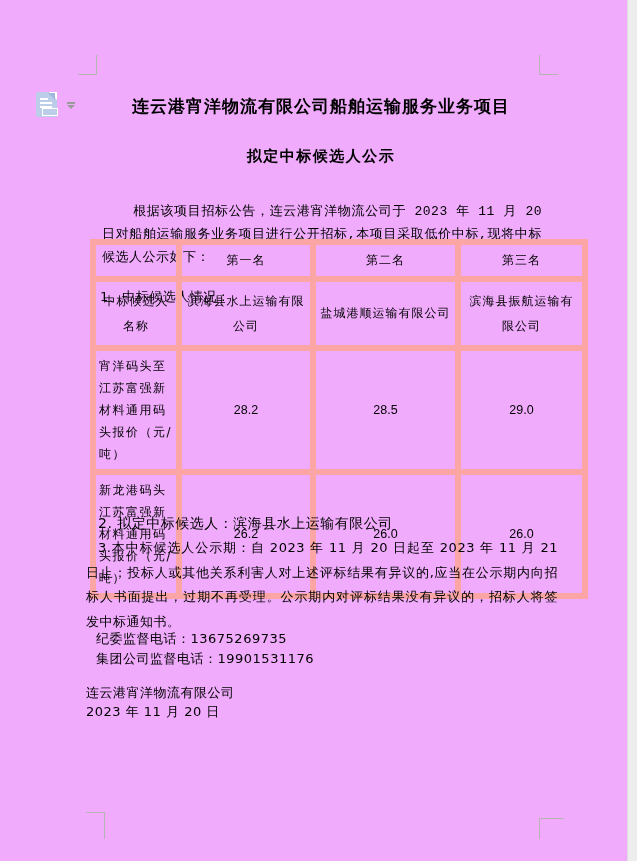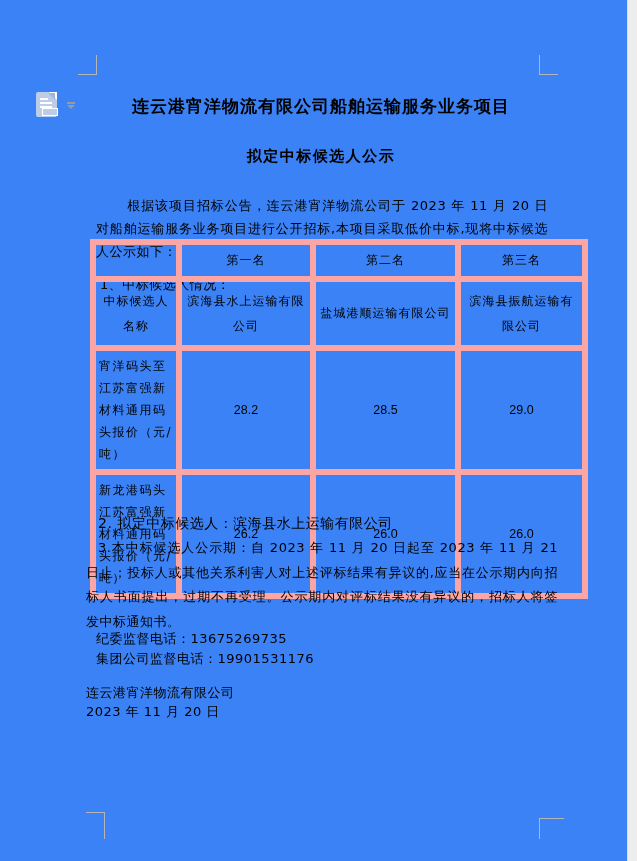--- a/index.html
+++ b/index.html
@@ -4,21 +4,21 @@
 <style>
   html,body{margin:0;padding:0;}
   body{
     width:637px;height:861px;
     background:#ffffff;
     font-family:"DejaVu Sans","Liberation Sans",sans-serif;
     color:#000;
     position:relative;
     overflow:hidden;
   }
-  .page{position:absolute;left:0;top:0;width:637px;height:861px;background:#3b82f6;}
+  .page{position:absolute;left:0;top:0;width:637px;height:861px;background:#f0abfc;}
 
   
   .edge-strip{
     position:absolute;right:0;top:0;width:9px;height:861px;
     background:#ededed;border-left:1px solid #dcdcdc;
   }
 
   
   .crop{position:absolute;}
   .crop-tl{left:78px;top:55px;width:18px;height:19px;border-right:1px solid #b5b5b5;border-bottom:1px solid #b5b5b5;}
@@ -62,21 +62,21 @@
     text-align:center;font-size:17px;font-weight:bold;letter-spacing:1px;
   }
   .doc-subtitle{
     position:absolute;left:86px;top:147px;width:470px;
     text-align:center;font-size:15px;font-weight:bold;letter-spacing:1.5px;
   }
   .body-block{
     position:absolute;left:86px;top:184px;width:472px;
     font-size:13px;line-height:23px;
   }
-  .intro{ text-align:justify;text-indent:2.4em;letter-spacing:0.5px;margin:10px; }
+  .intro{ text-align:justify;text-indent:2.4em;letter-spacing:0.5px;margin:16px;font-family:Liberation Mono, monospace; }
   .item1{ padding-left:14px;letter-spacing:0.5px; }
 
   
   .bid-table{
     position:absolute;left:90px;top:239px;
     border-collapse:collapse;table-layout:fixed;
     font-size:12px;
   }
   .bid-table td{
     border:6px solid #fca5a5;

